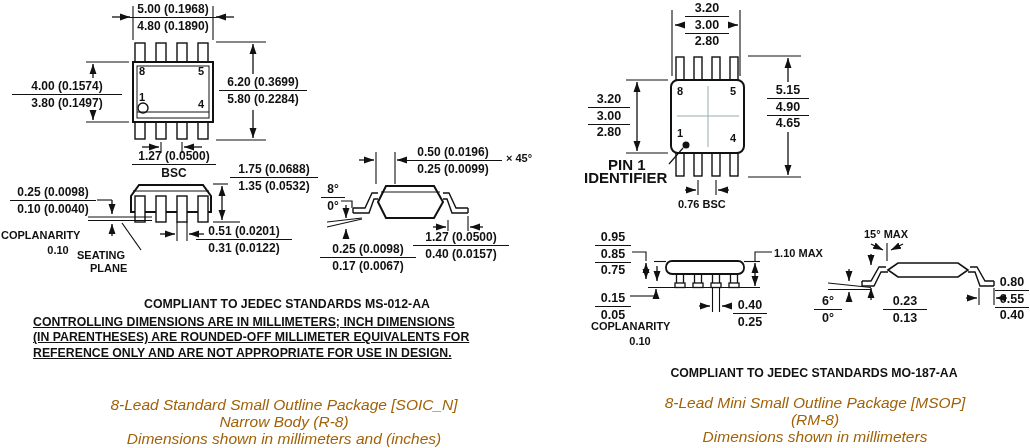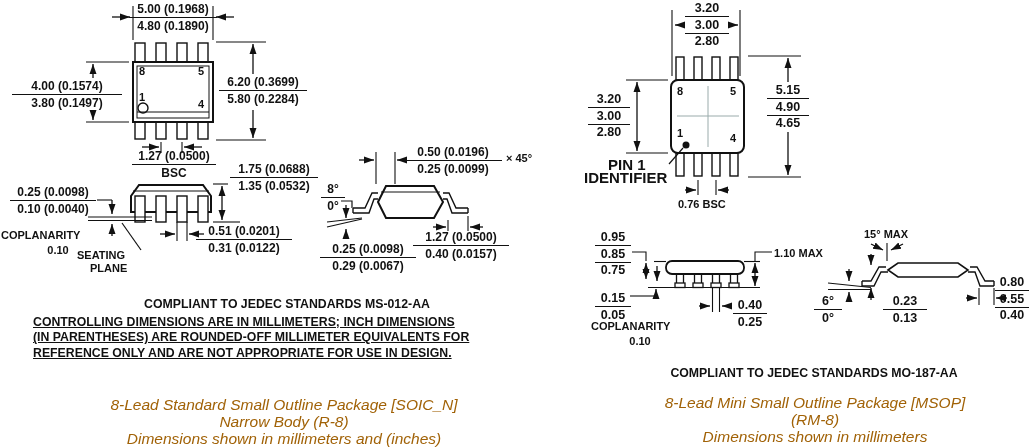--- a/index.html
+++ b/index.html
@@ -270,21 +270,21 @@
     <span>0.50 (0.0196)</span>
     <span>0.25 (0.0099)</span>
   </div>
   <div class="lbl" style="left:506px;top:152px">× 45°</div>
   <div class="stack" style="left:321px;top:183px;width:24px">
     <span>8°</span>
     <span>0°</span>
   </div>
   <div class="stack" style="left:320px;top:243px;width:96px">
     <span>0.25 (0.0098)</span>
-    <span>0.29 (0.0067)</span>
+    <span>0.17 (0.0067)</span>
   </div>
   <div class="stack" style="left:413px;top:231px;width:96px">
     <span>1.27 (0.0500)</span>
     <span>0.40 (0.0157)</span>
   </div>
 
   <div class="comp" style="left:67px;top:297px;width:440px">COMPLIANT TO JEDEC STANDARDS MS-012-AA</div>
   <div class="notes" style="left:33px;top:315px">
     <div>CONTROLLING DIMENSIONS ARE IN MILLIMETERS; INCH DIMENSIONS</div>
     <div>(IN PARENTHESES) ARE ROUNDED-OFF MILLIMETER EQUIVALENTS FOR</div>

